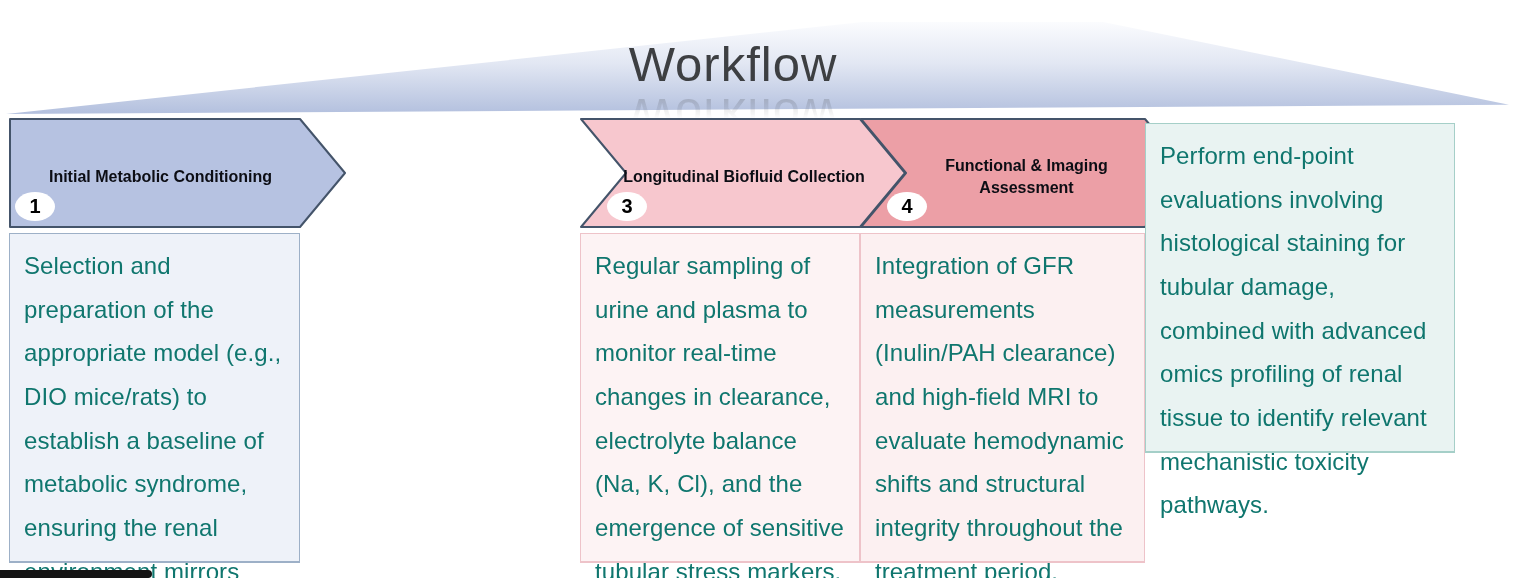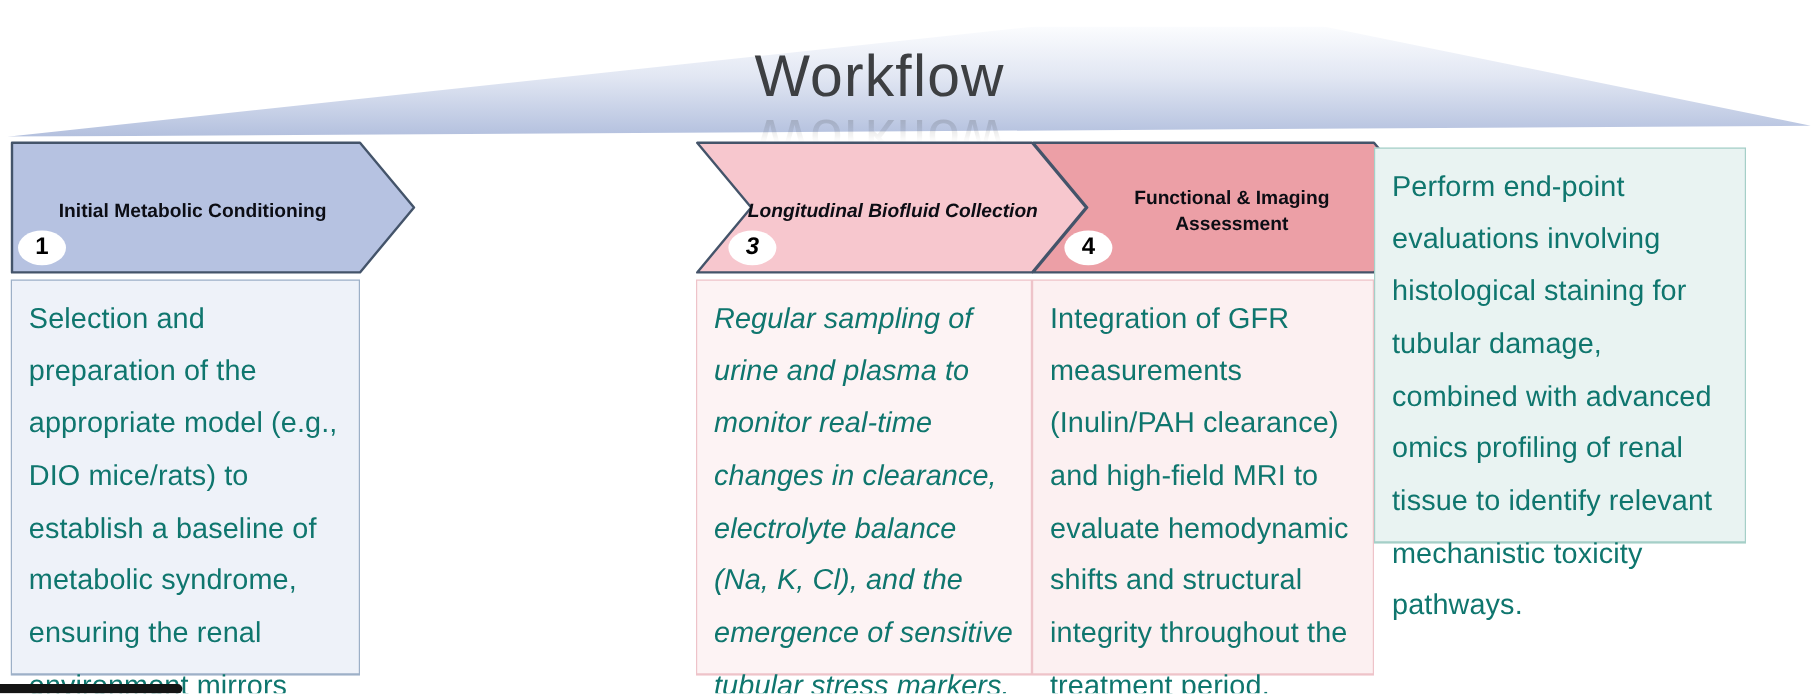--- a/index.html
+++ b/index.html
@@ -22,21 +22,21 @@
     font-size:49px;color:#3d3f42;letter-spacing:1px;z-index:2;
     transform:scaleY(-1);opacity:.35;
     -webkit-mask-image:linear-gradient(to top,rgba(0,0,0,.9) 0%,rgba(0,0,0,0) 55%);
     mask-image:linear-gradient(to top,rgba(0,0,0,.9) 0%,rgba(0,0,0,0) 55%);
   }
   
   .steps-row{position:absolute;top:118px;left:9px;display:flex;}
   .step{position:relative;}
   .step:nth-child(1){width:291px;}
   .step:nth-child(2){width:280px;}
-  .step:nth-child(3){width:280px;font-style:italic;}
+  .step:nth-child(3){width:280px;}
   .step:nth-child(4){width:285px;}
   .step:nth-child(5){width:310px;}
   .arrow-wrap{position:relative;height:110px;}
   .arrow-wrap svg{position:absolute;top:0;left:0;overflow:visible;pointer-events:none;}
   .step-title{
     position:absolute;top:0;left:36px;right:-12px;height:118px;z-index:2;
     display:flex;align-items:center;justify-content:center;text-align:center;
     font-weight:bold;font-size:16px;line-height:1.35;color:#0c0d14;padding:0 4px;
   }
   .step:first-child .step-title{left:8px;right:-4px;}

